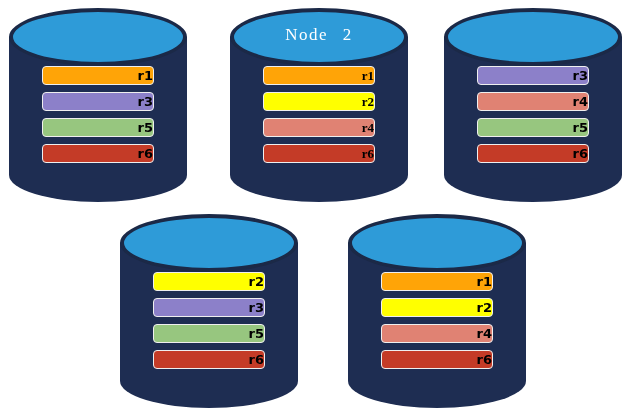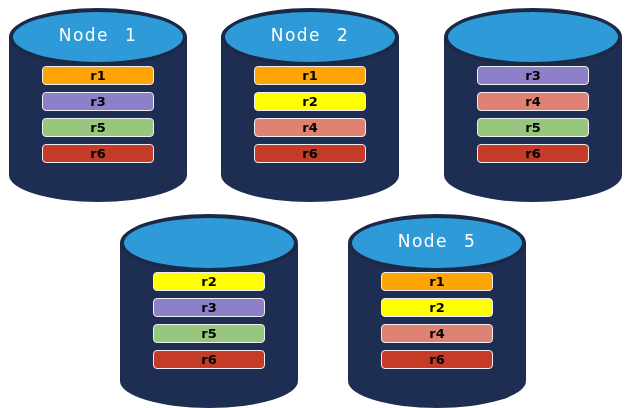--- a/index.html
+++ b/index.html
@@ -14,21 +14,21 @@
     height: 408px;
     background: #FFFFFF;
     overflow: hidden;
   }
   .node {
     position: absolute;
     width: 178px;
     height: 194px;
   }
   .node-1 { left: 9px;   top: 8px; }
-  .node-2 { left: 221px; top: 8px; }
+  .node-2 { left: 230px; top: 8px; font-family: Liberation Serif, serif; }
   .node-3 { left: 444px; top: 8px; }
   .node-4 { left: 120px; top: 214px; }
   .node-5 { left: 348px; top: 214px; }
 
   .cyl-body {
     position: absolute;
     left: 0; right: 0;
     top: 29px; bottom: 0;
     background: #1E2D52;
     border-radius: 0 0 50% 50% / 0 0 27px 27px;
@@ -61,35 +61,34 @@
     top: 58px;
     width: 112px;
     z-index: 2;
   }
   .replica-bar {
     box-sizing: border-box;
     height: 19px;
     margin-bottom: 7px;
     border: 1px solid #EFEFEF;
     border-radius: 4px;
-    text-align: center;
+    text-align: right;
     font-size: 13px;
     line-height: 17px;
     font-weight: bold;
     color: #000000;
   }
 </style>
 </head>
 <body>
 
 <div class="canvas" id="canvas">
     <div class="node node-1">
     <div class="cyl-body"></div>
     <div class="cyl-top"></div>
-    <div class="node-title">Node 1</div>
     <div class="bars">
         <div class="replica-bar" style="background: rgb(255, 164, 7);">r1</div>
         <div class="replica-bar" style="background: rgb(140, 128, 201);">r3</div>
         <div class="replica-bar" style="background: rgb(151, 198, 127);">r5</div>
         <div class="replica-bar" style="background: rgb(196, 59, 39);">r6</div>
       </div>
   </div>
     <div class="node node-2">
     <div class="cyl-body"></div>
     <div class="cyl-top"></div>
@@ -117,21 +116,20 @@
     <div class="bars">
         <div class="replica-bar" style="background: rgb(255, 255, 0);">r2</div>
         <div class="replica-bar" style="background: rgb(140, 128, 201);">r3</div>
         <div class="replica-bar" style="background: rgb(151, 198, 127);">r5</div>
         <div class="replica-bar" style="background: rgb(196, 59, 39);">r6</div>
       </div>
   </div>
     <div class="node node-5">
     <div class="cyl-body"></div>
     <div class="cyl-top"></div>
-    <div class="node-title">Node 5</div>
     <div class="bars">
         <div class="replica-bar" style="background: rgb(255, 164, 7);">r1</div>
         <div class="replica-bar" style="background: rgb(255, 255, 0);">r2</div>
         <div class="replica-bar" style="background: rgb(224, 130, 115);">r4</div>
         <div class="replica-bar" style="background: rgb(196, 59, 39);">r6</div>
       </div>
   </div>
   </div>
 
 </body></html>

